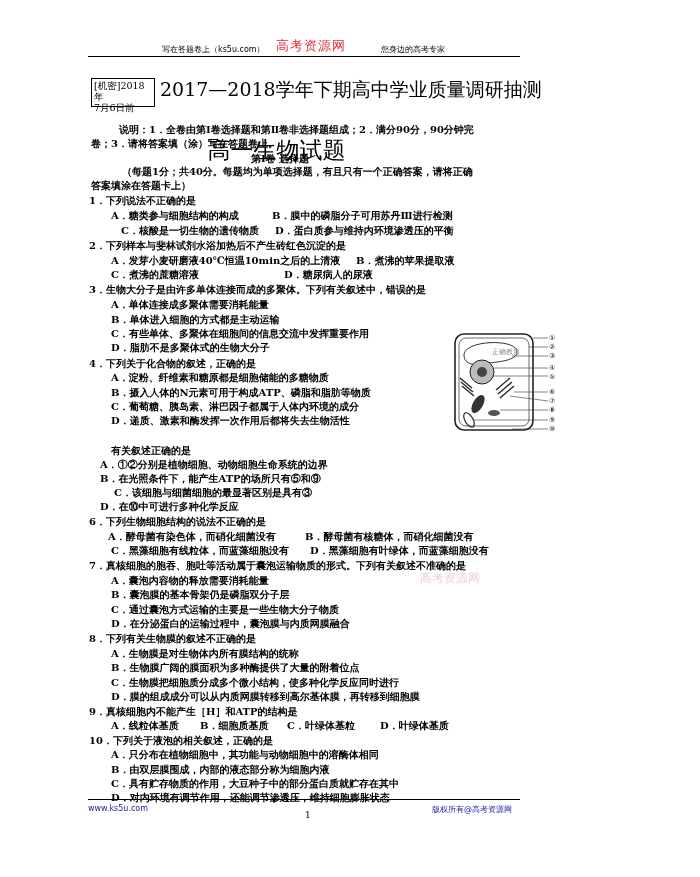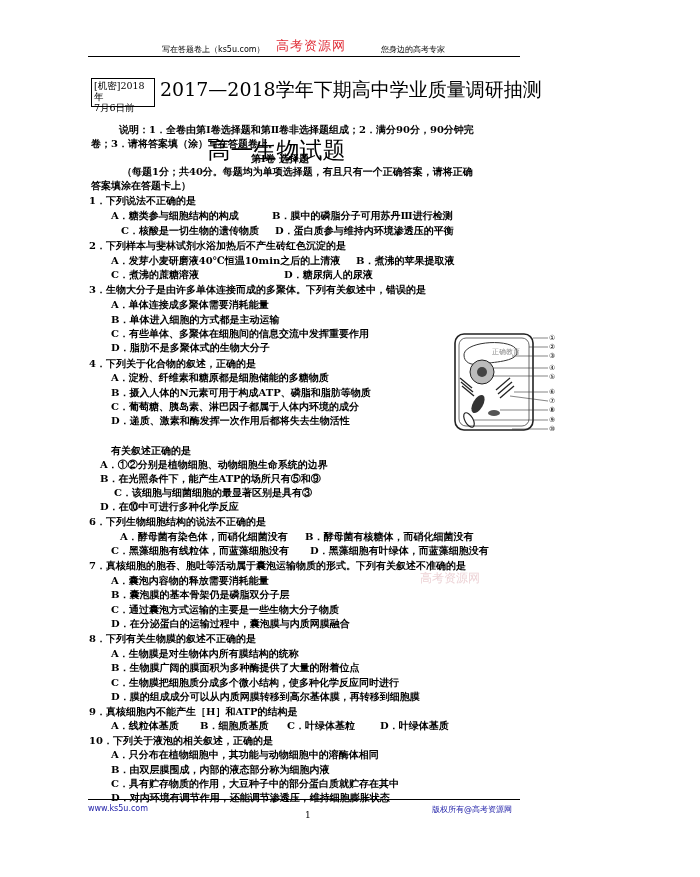--- a/index.html
+++ b/index.html
@@ -116,21 +116,21 @@
         <line x1="40" y1="46" x2="96" y2="46"></line>
         <line x1="62" y1="62" x2="96" y2="62"></line>
       <line x1="58" y1="66" x2="96" y2="71"></line>
         <line x1="48" y1="80" x2="96" y2="80"></line>
         <line x1="22" y1="90" x2="96" y2="90"></line>
       <line x1="60" y1="99" x2="96" y2="99"></line>
     </g>
   </svg>
 
   <div class="line" style="left:89px; top:515px;">6．下列生物细胞结构的说法不正确的是</div>
-  <div class="line" style="left:120px; top:530px;">A．酵母菌有染色体，而硝化细菌没有</div>
+  <div class="line" style="left:108px; top:530px;">A．酵母菌有染色体，而硝化细菌没有</div>
   <div class="line" style="left:305px; top:530px;">B．酵母菌有核糖体，而硝化细菌没有</div>
   <div class="line" style="left:111px; top:544px;">C．黑藻细胞有线粒体，而蓝藻细胞没有</div>
   <div class="line" style="left:310px; top:544px;">D．黑藻细胞有叶绿体，而蓝藻细胞没有</div>
 
   <div class="line" style="left:89px; top:559px;">7．真核细胞的胞吞、胞吐等活动属于囊泡运输物质的形式。下列有关叙述不准确的是</div>
   <div class="line" style="left:111px; top:574px;">A．囊泡内容物的释放需要消耗能量</div>
   <div class="wm">高考资源网</div>
   <div class="line" style="left:111px; top:588px;">B．囊泡膜的基本骨架仍是磷脂双分子层</div>
   <div class="line" style="left:111px; top:603px;">C．通过囊泡方式运输的主要是一些生物大分子物质</div>
   <div class="line" style="left:111px; top:617px;">D．在分泌蛋白的运输过程中，囊泡膜与内质网膜融合</div>

